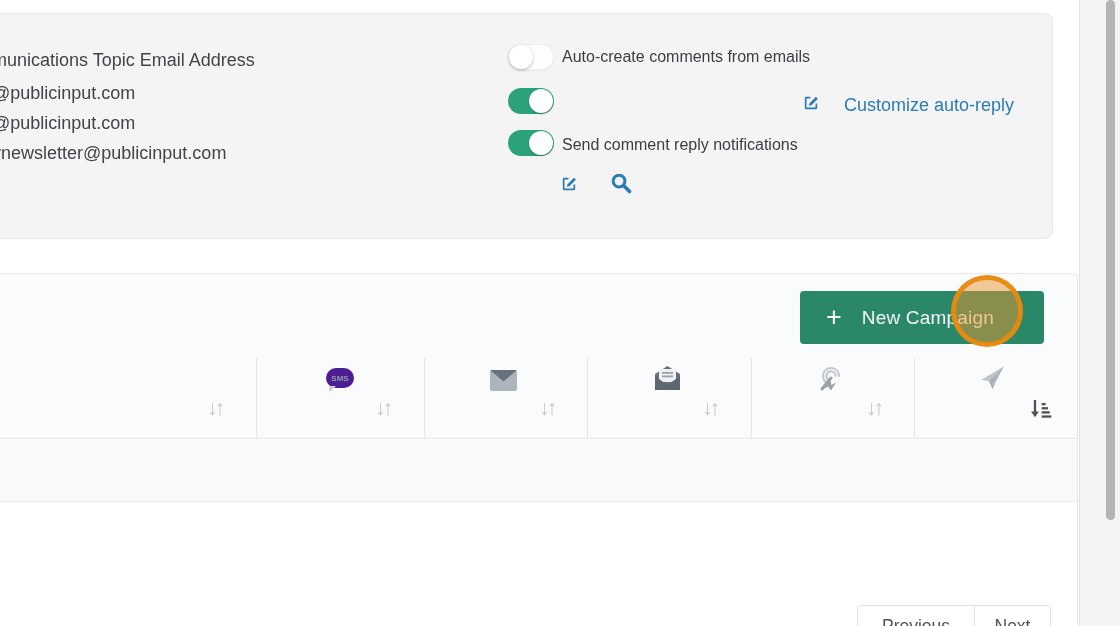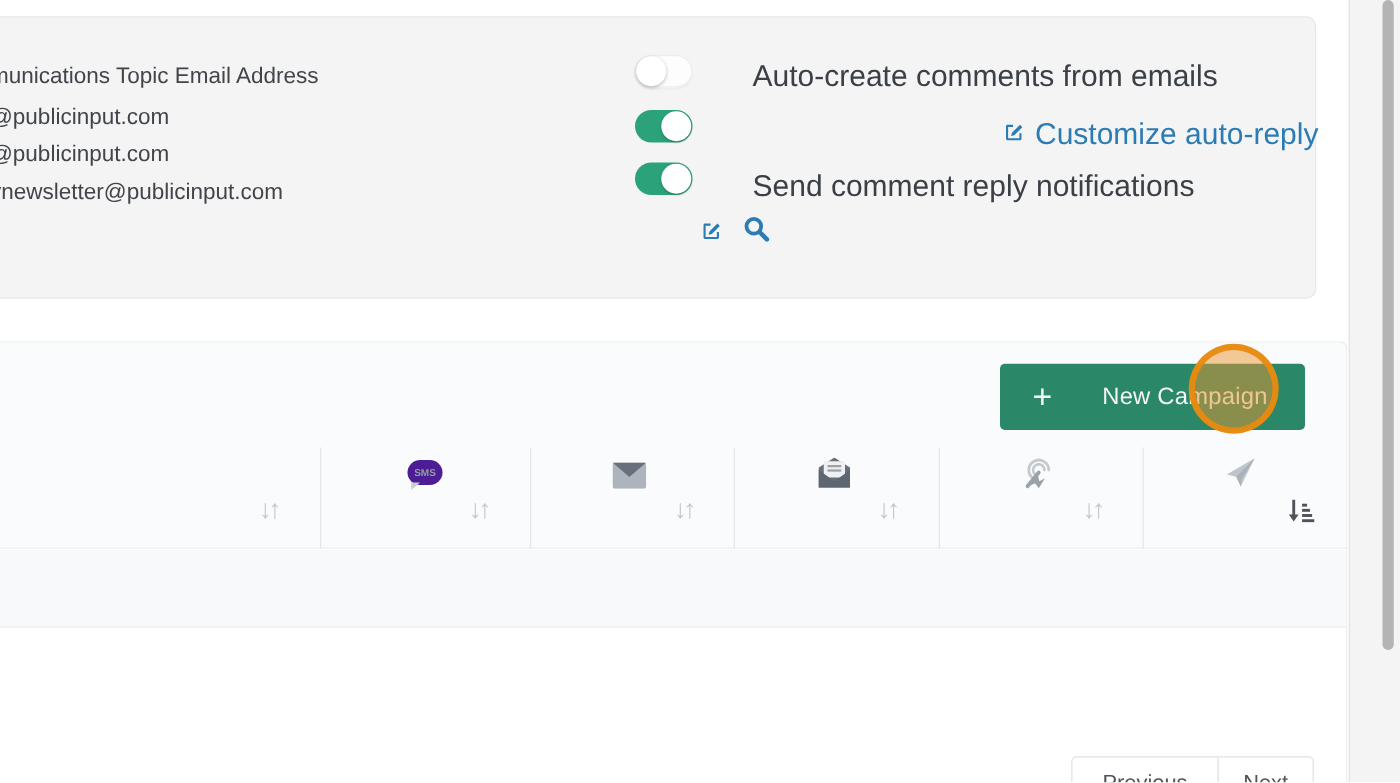--- a/index.html
+++ b/index.html
@@ -18,44 +18,44 @@
 
   .toggle{ position:absolute; width:46px; height:26px; border-radius:13px; cursor:pointer; }
   .toggle .knob{ position:absolute; top:1px; width:24px; height:24px; border-radius:50%;
                  background:#ffffff; box-shadow:0 1px 2px rgba(0,0,0,.25); }
   .toggle.on{ background:#2ba279; }
   .toggle.on .knob{ right:1px; }
   .toggle.off{ background:#fdfdfd; box-shadow:inset 0 0 0 1px #ededee, 0 1px 2px rgba(0,0,0,.06); }
   .toggle.off .knob{ left:1px; box-shadow:0 1px 3px rgba(0,0,0,.28); }
   .tg1{ left:508px; top:44px; } .tg2{ left:508px; top:88px; } .tg3{ left:508px; top:130px; }
 
-  .tg-label{ position:absolute; left:562px; font-size:24px; color:#3b4046; white-space:nowrap;margin-left:40px; }
+  .tg-label{ position:absolute; left:562px; font-size:16px; color:#3b4046; white-space:nowrap; }
   .lb1{ top:48px; } .lb2{ top:93px; } .lb3{ top:136px; }
 
-  .link-row{ position:absolute; display:flex; align-items:center; gap:8px;
-             color:#2b7cb3; font-size:24px; white-space:nowrap; cursor:pointer; }
+  .link-row{ position:absolute; display:flex; align-items:center; gap:24px;
+             color:#2b7cb3; font-size:18px; white-space:nowrap; cursor:pointer; }
   .lk-auto{ left:802px; top:94px; }
   .lk-notif{ left:560px; top:172px; }
   .link-text{ color:#2b7cb3; }
   .mag{ margin-left:8px; }
 
   
   .panel{ position:absolute; left:0; top:273px; width:1078px; height:353px; background:#ffffff;
           border-top:1px solid #e8e8ea; border-right:1px solid #e8e8ea; border-top-right-radius:6px; }
   .panel-top{ position:absolute; left:0; top:0; width:1077px; height:165px; background:#fafbfc;
               border-bottom:1px solid #e2e5e9; border-top-right-radius:6px; }
   .stripe{ position:absolute; left:0; top:166px; width:1077px; height:62px; background:#f8f9fa;
            border-bottom:1px solid #eaedf0; }
   .vsep{ position:absolute; top:84px; width:1px; height:81px; background:#e4e7ea; }
 
   .btn-new{ position:absolute; left:800px; top:17px; width:244px; height:53px; border-radius:4px;
             background:#2a8768; color:#f4f7f6; display:flex; align-items:center; padding-left:26px;
             cursor:pointer; }
   .btn-plus{ font-size:27px; font-weight:400; line-height:1; }
-  .btn-label{ font-size:19px; margin-left:40px; letter-spacing:.2px; }
+  .btn-label{ font-size:19px; margin-left:20px; letter-spacing:.2px; }
 
   .highlight-circle{ position:absolute; left:951px; top:275px; width:72px; height:72px;
             border-radius:50%; border:5px solid rgba(232,138,16,.95);
             background:rgba(233,150,47,.5); z-index:6; pointer-events:none; }
 
   .hicon{ position:absolute; }
   .sort-glyph{ position:absolute; font-size:21px; color:#c3c7cd; letter-spacing:-3px; cursor:pointer; }
 
   .sms-bubble{ position:absolute; width:28px; height:22px; }
   .sms-body{ width:28px; height:20px; background:#4c1d95; border-radius:10px;

